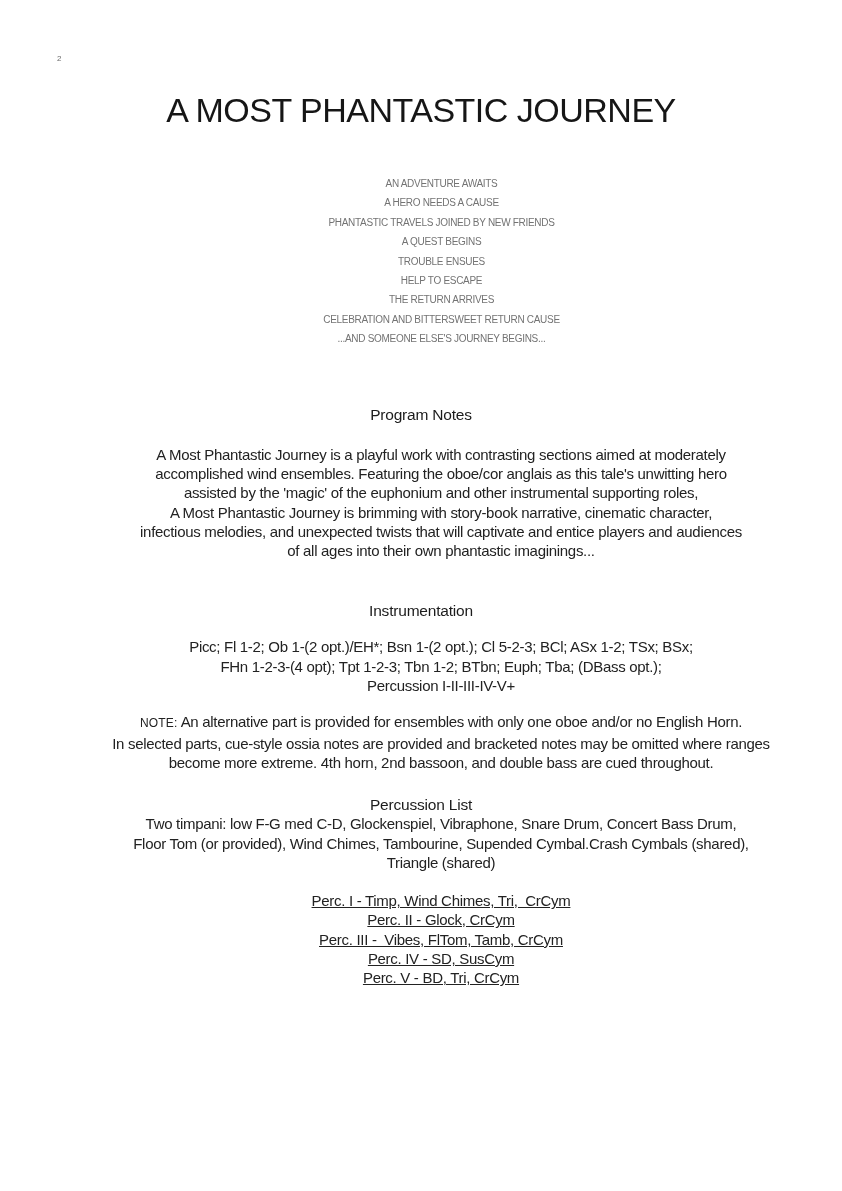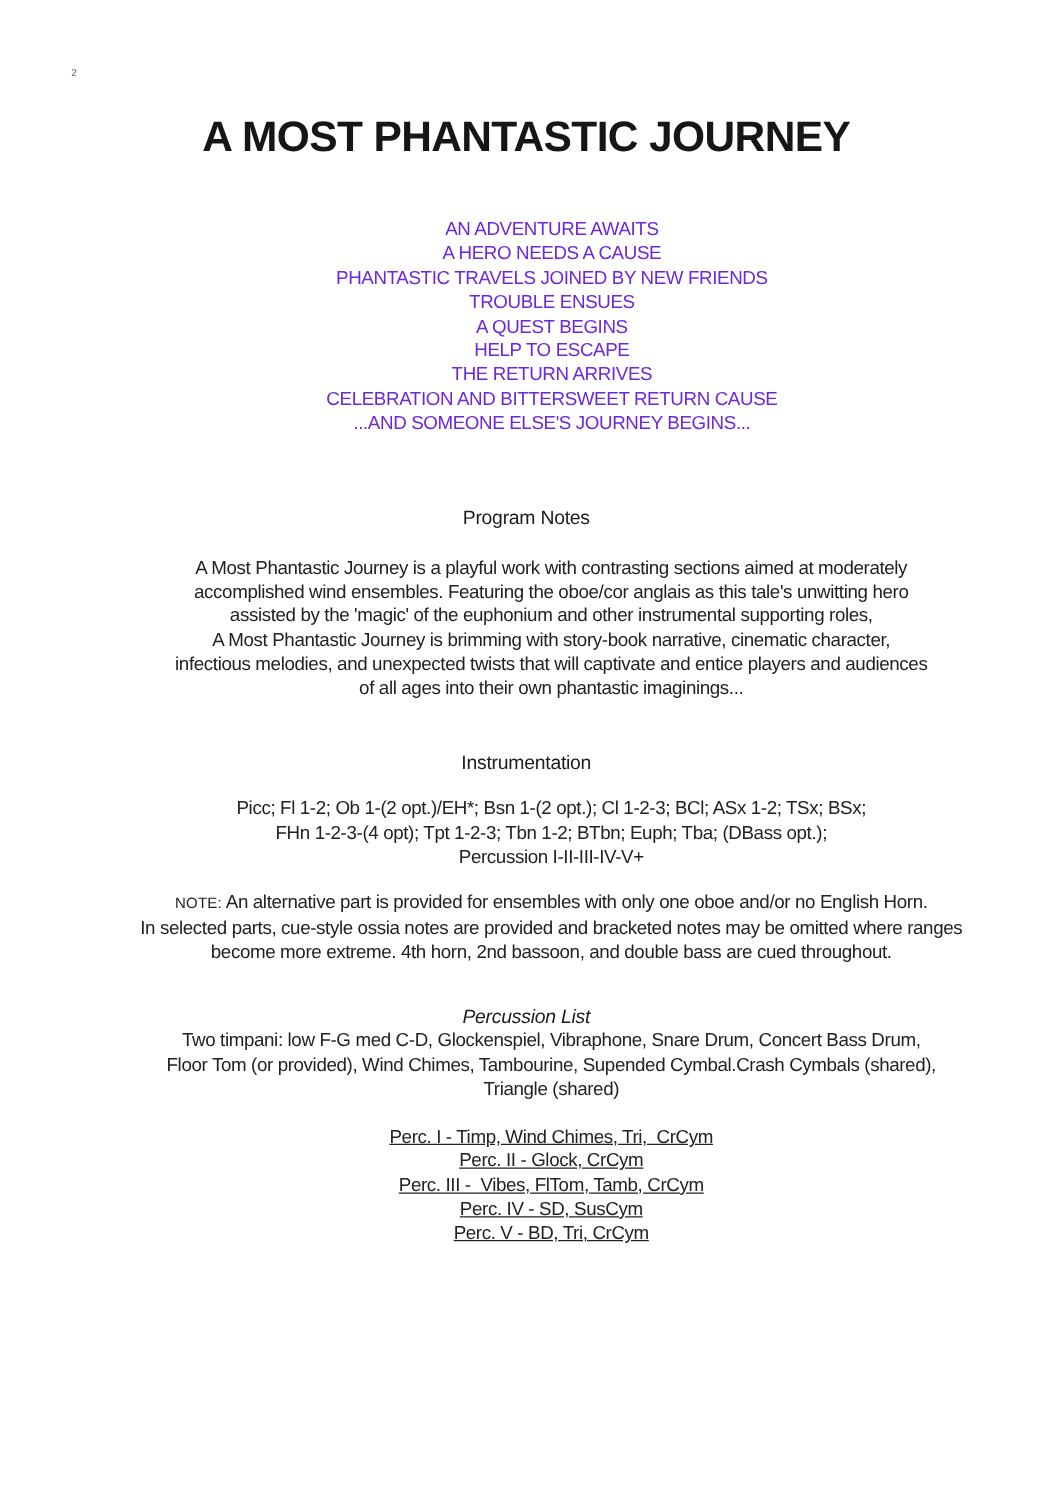--- a/index.html
+++ b/index.html
@@ -22,34 +22,34 @@
     position: absolute;
     left: 57px;
     top: 54px;
     font-size: 8px;
     color: #6a6a6a;
     letter-spacing: 0;
   }
   .title {
     margin: 92px 0 0 0;
     font-size: 34px;
-    font-weight: 700;
+    font-weight: 400;
     line-height: 36px;
     letter-spacing: -0.5px;
     color: #161616;
   }
   .line {
     white-space: pre;
     letter-spacing: -0.3px;
   }
   .movements {
     margin-top: 46px;
-    font-size: 15px;
+    font-size: 10px;
     line-height: 19.4px;
-    color: #6d28d9;
+    color: #737373;
     margin-left: 41px;
   }
   .section-heading {
     margin: 0;
     font-size: 15.5px;
     font-weight: 400;
     line-height: 19px;
     letter-spacing: -0.2px;
     color: #1c1c1c;
   }
@@ -61,60 +61,60 @@
     padding-left: 40px;
   }
   .program-notes-body { margin-top: 21px; }
   .heading-instrumentation { margin-top: 41px; }
   .instrumentation-body { margin-top: 17px; }
   .note-body { margin-top: 17px; }
   .note-label {
     font-size: 12px;
     letter-spacing: 0.2px;
   }
-  .heading-percussion-list { margin-top: 33px; font-style: italic; }
+  .heading-percussion-list { margin-top: 23px; }
   .percussion-list-body { margin-top: 0; }
   .perc-assignments { margin-top: 19px; text-decoration: underline; }
 </style>
 </head>
 <body>
 
 <div class="page">
 
   <div class="page-number">2</div>
 
   <h1 class="title">A MOST PHANTASTIC JOURNEY</h1>
 
   <div class="movements">
     <div class="line">AN ADVENTURE AWAITS</div>
     <div class="line">A HERO NEEDS A CAUSE</div>
     <div class="line">PHANTASTIC TRAVELS JOINED BY NEW FRIENDS</div>
+    <div class="line">A QUEST BEGINS</div>
     <div class="line">TROUBLE ENSUES</div>
-    <div class="line">A QUEST BEGINS</div>
     <div class="line">HELP TO ESCAPE</div>
     <div class="line">THE RETURN ARRIVES</div>
     <div class="line">CELEBRATION AND BITTERSWEET RETURN CAUSE</div>
     <div class="line">...AND SOMEONE ELSE'S JOURNEY BEGINS...</div>
   </div>
 
   <h2 class="section-heading heading-program-notes">Program Notes</h2>
 
   <div class="para program-notes-body">
     <div class="line">A Most Phantastic Journey is a playful work with contrasting sections aimed at moderately</div>
     <div class="line">accomplished wind ensembles. Featuring the oboe/cor anglais as this tale's unwitting hero</div>
     <div class="line">assisted by the 'magic' of the euphonium and other instrumental supporting roles,</div>
     <div class="line">A Most Phantastic Journey is brimming with story-book narrative, cinematic character,</div>
     <div class="line">infectious melodies, and unexpected twists that will captivate and entice players and audiences</div>
     <div class="line">of all ages into their own phantastic imaginings...</div>
   </div>
 
   <h2 class="section-heading heading-instrumentation">Instrumentation</h2>
 
   <div class="para instrumentation-body">
-    <div class="line">Picc; Fl 1-2; Ob 1-(2 opt.)/EH*; Bsn 1-(2 opt.); Cl 1-2-3; BCl; ASx 1-2; TSx; BSx;</div>
+    <div class="line">Picc; Fl 1-2; Ob 1-(2 opt.)/EH*; Bsn 1-(2 opt.); Cl 5-2-3; BCl; ASx 1-2; TSx; BSx;</div>
     <div class="line">FHn 1-2-3-(4 opt); Tpt 1-2-3; Tbn 1-2; BTbn; Euph; Tba; (DBass opt.);</div>
     <div class="line">Percussion I-II-III-IV-V+</div>
   </div>
 
   <div class="para note-body">
     <div class="line"><span class="note-label">NOTE:</span><span> An alternative part is provided for ensembles with only one oboe and/or no English Horn.</span></div>
     <div class="line">In selected parts, cue-style ossia notes are provided and bracketed notes may be omitted where ranges</div>
     <div class="line">become more extreme. 4th horn, 2nd bassoon, and double bass are cued throughout.</div>
   </div>
 

